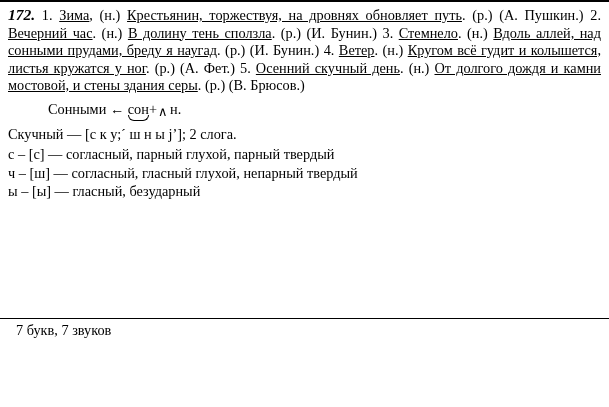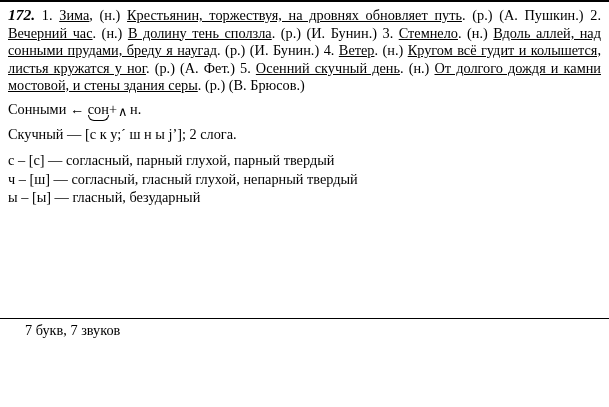--- a/index.html
+++ b/index.html
@@ -93,21 +93,21 @@
     margin: 0;
     padding: 0;
   }
   .phon-list .row {
     font-size: 14.3px;
     line-height: 18.6px;
     white-space: nowrap;
   }
   .footer {
     position: absolute;
-    left: 25px;
+    left: 16px;
     bottom: 2px;
     font-size: 14.3px;
   }
   .rule-bottom {
     position: absolute;
     left: 0;
     bottom: 22px;
     width: 609px;
     height: 1px;
     background: #000;
@@ -128,29 +128,29 @@
     <span>3.</span>
     <span class="u">Стемнело</span><span>. (н.) </span><span class="u">Вдоль аллей, над сонными прудами, бреду я наугад</span><span>. (р.) (И. Бунин.)</span>
     <span>4.</span>
     <span class="u">Ветер</span><span>. (н.) </span><span class="u">Кругом всё гудит и колышется, листья кружатся у ног</span><span>. (р.) (А. Фет.)</span>
     <span>5.</span>
     <span class="u">Осенний скучный день</span><span>. (н.) </span><span class="u">От долгого дождя и камни мостовой, и стены здания серы</span><span>. (р.) (В. Брюсов.)</span>
   </p>
 
   <div class="analysis">
 
-    <div class="line" style="margin-top:3px;">
+    <div class="line" style="margin-top:3px;margin-left:40px;">
       <span>Сонными</span>
       <span>←</span>
       <span class="morph"><span>сон</span><span class="root-arc"></span></span><span>+</span><span class="caret"><span class="hat">∧</span></span><span>н.</span>
     </div>
 
     <div class="line" style="margin-top:7px;">Скучный — [с к у;´ ш н ы j’]; 2 слога.</div>
 
-    <div class="phon-list" style="margin-top:7px;">
+    <div class="phon-list" style="margin-top:1px;">
       <div class="row">с – [с] — согласный, парный глухой, парный твердый</div>
       <div class="row">ч – [ш] — согласный, гласный глухой, непарный твердый</div>
       <div class="row">ы – [ы] — гласный, безударный</div>
     </div>
   </div>
 
   <div class="rule-bottom"></div>
   <div class="footer">7 букв, 7 звуков</div>
 </div>
 

